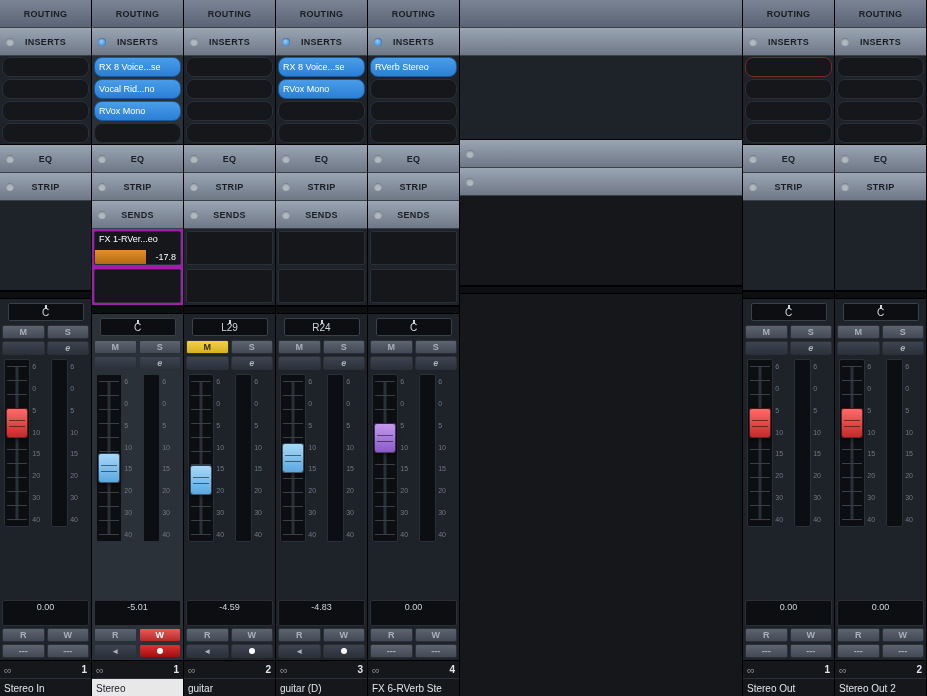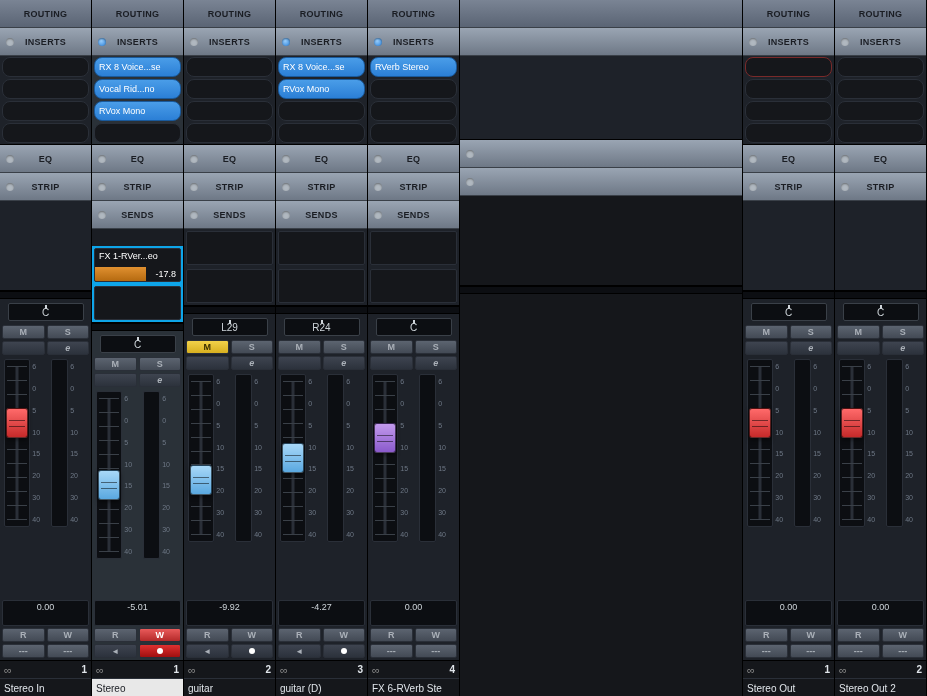--- a/index.html
+++ b/index.html
@@ -376,21 +376,21 @@
     white-space:nowrap;
     border-top:1px solid #2a2f38;
   }
   .name-row.selected {
     background:#e8e8e8;
     color:#1a1d23;
   }
 
   .channel.selected-bg .mixer-bottom { background:#2a3138; }
   .channel.selected-bg .slots { background:#2a3138; }
-  .channel.selected-bg .send-slots { background:#0ea5e9;margin-top:17px; }
+  .channel.selected-bg .send-slots { background:#a21caf; }
 </style>
 </head>
 <body>
 
 <div class="mixer" id="mixer">
     <div class="channel">
       <div class="sect-header dark">
         <span>ROUTING</span>
       </div>
       <div class="sect-header">
@@ -682,21 +682,21 @@
             <span>6</span>
             <span>0</span>
             <span>5</span>
             <span>10</span>
             <span>15</span>
             <span>20</span>
             <span>30</span>
             <span>40</span>
           </div>
         </div>
-        <div class="val-display">-9.92</div>
+        <div class="val-display">-4.59</div>
         <div class="rw-row">
           <div class="rw-btn">R</div>
           <div class="rw-btn">W</div>
         </div>
         <div class="rec-row">
           <div class="rec-btn">
             <span class="mon">◄</span>
           </div>
           <div class="rec-btn">
             <span class="rec-dot"></span>
@@ -791,21 +791,21 @@
             <span>6</span>
             <span>0</span>
             <span>5</span>
             <span>10</span>
             <span>15</span>
             <span>20</span>
             <span>30</span>
             <span>40</span>
           </div>
         </div>
-        <div class="val-display">-4.27</div>
+        <div class="val-display">-4.83</div>
         <div class="rw-row">
           <div class="rw-btn">R</div>
           <div class="rw-btn">W</div>
         </div>
         <div class="rec-row">
           <div class="rec-btn">
             <span class="mon">◄</span>
           </div>
           <div class="rec-btn">
             <span class="rec-dot"></span>

